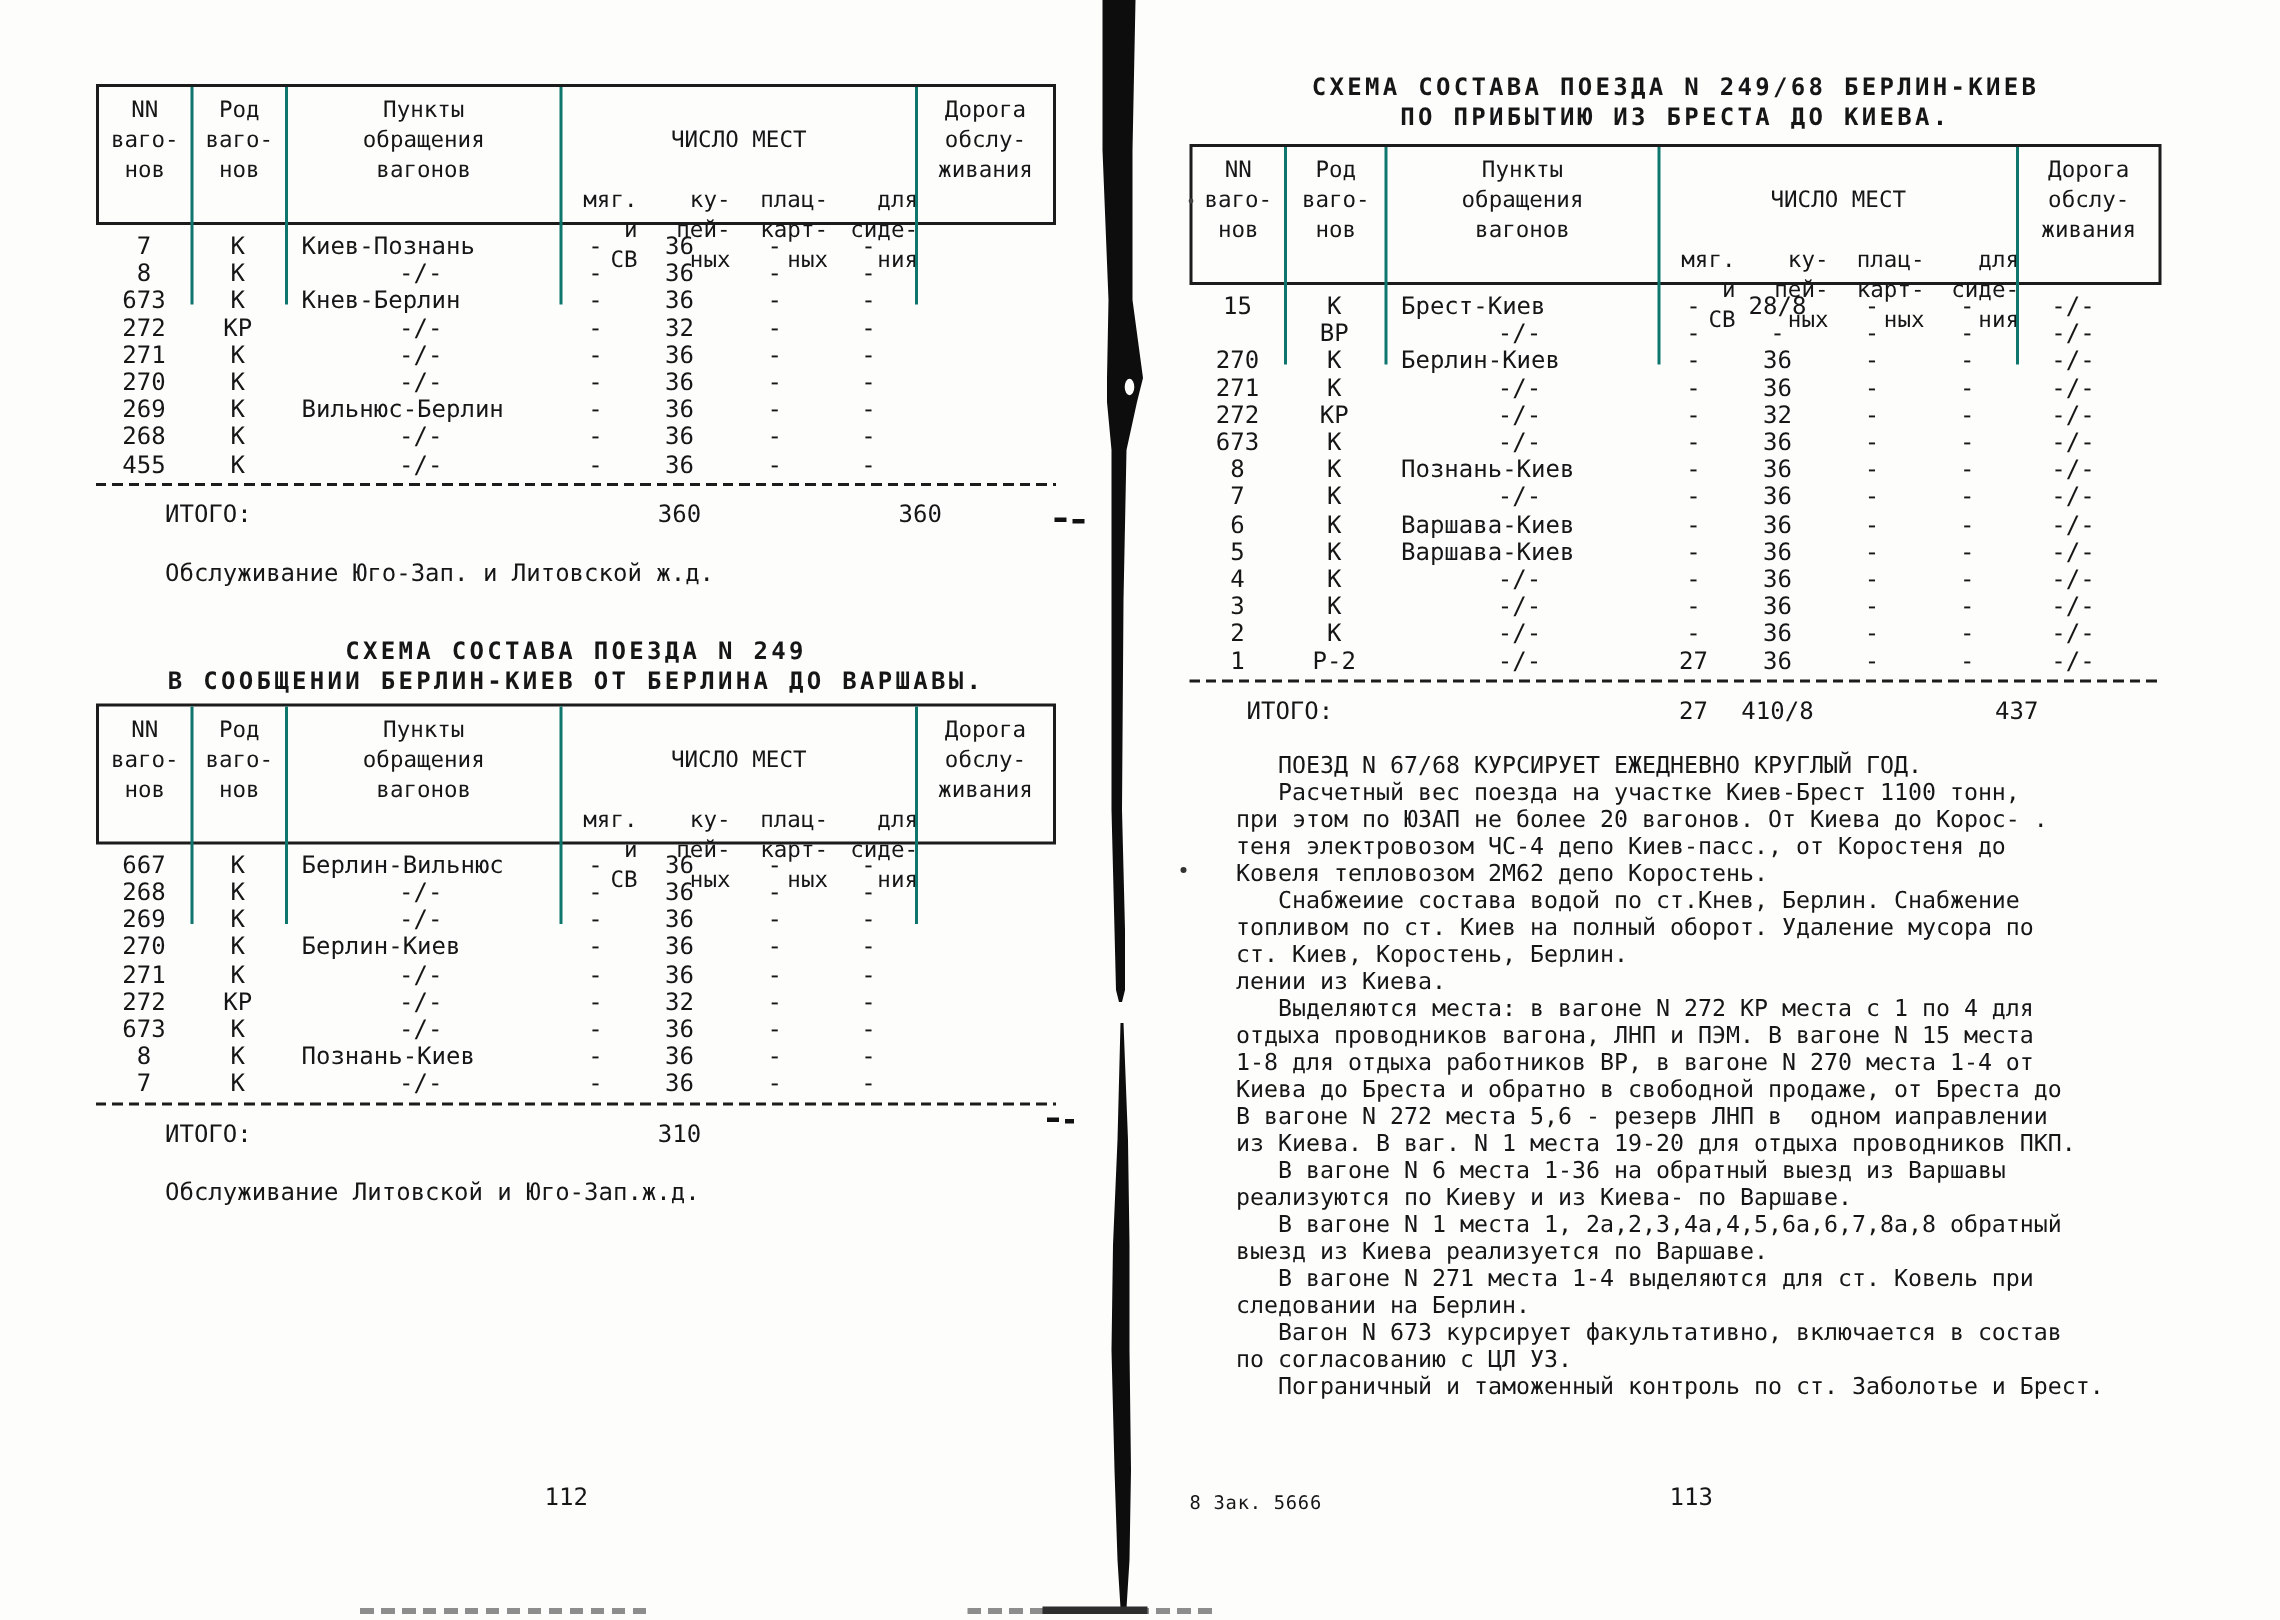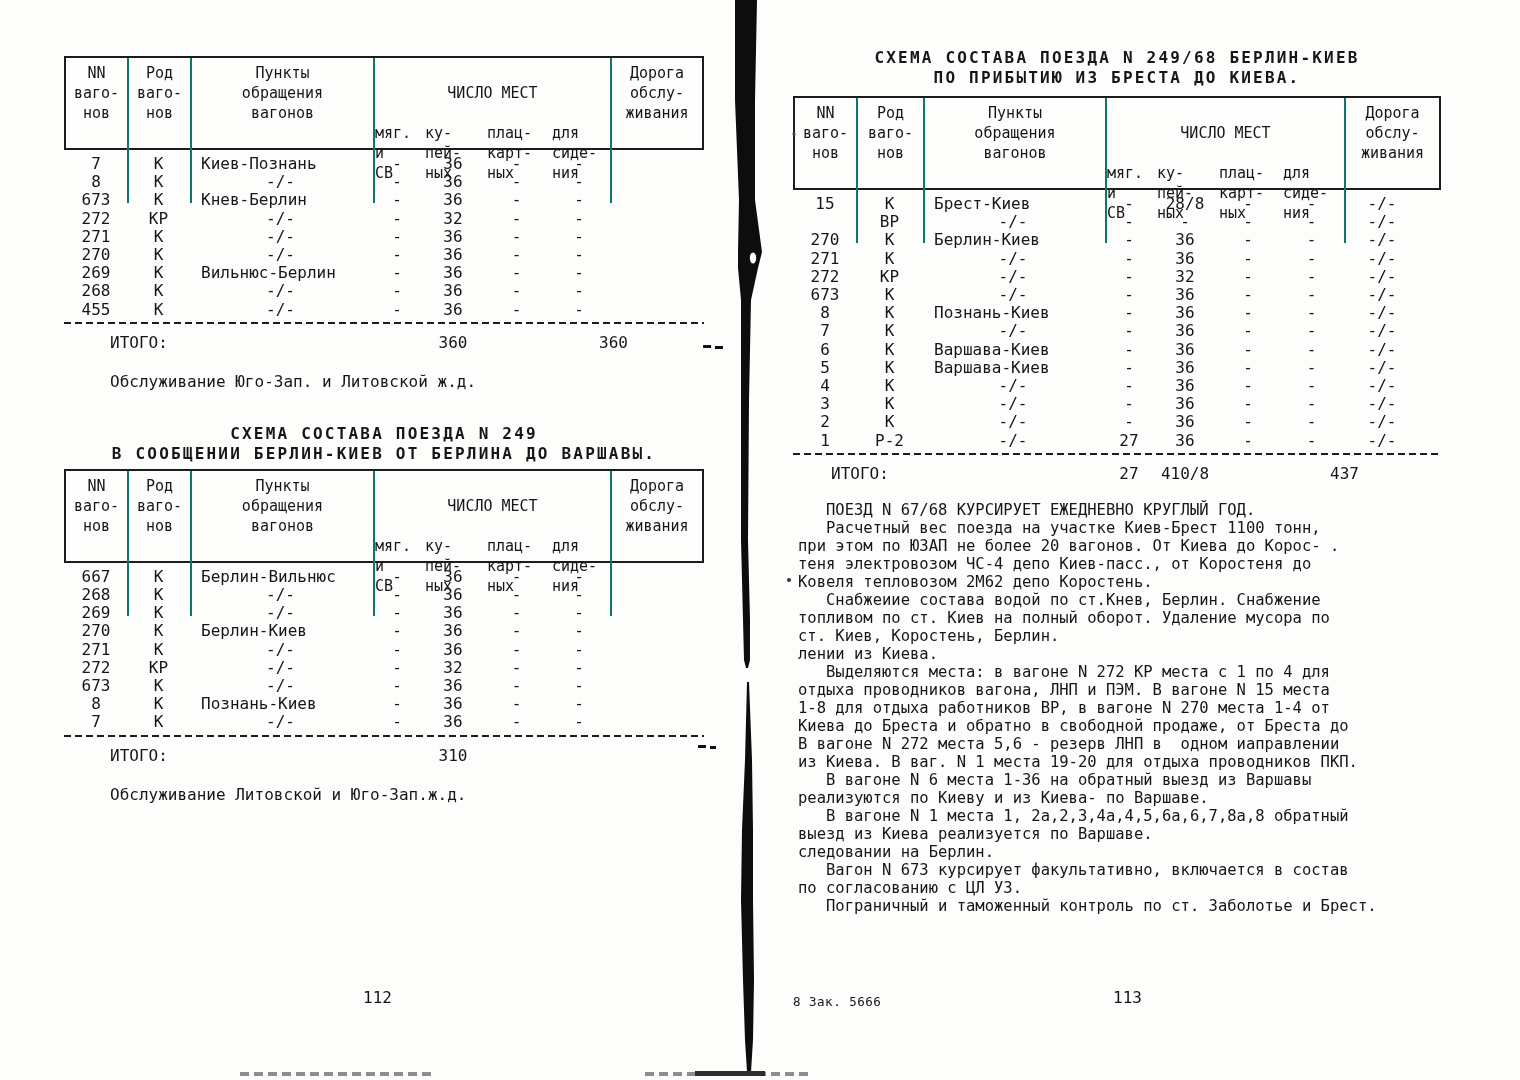--- a/index.html
+++ b/index.html
@@ -24,21 +24,21 @@
     border-left:2px solid #1c1c1c;border-right:2px solid #1c1c1c;
     font-size:15px;line-height:20px;
   }
   .pgl .tbl-head{grid-template-columns:61px 63px 183px 237px auto;}
   .pgr .tbl-head{grid-template-columns:61px 67px 182px 239px auto;}
   .hc{white-space:pre-line;text-align:center;padding-top:5px;}
   .hc + .hc{border-left:2px solid #0f766e;}
   .seats-sub{display:grid;margin-top:0;}
   .pgl .seats-sub{grid-template-columns:50px 62px 65px 60px;}
   .pgr .seats-sub{grid-template-columns:50px 62px 64px 63px;}
-  .seats-sub div{white-space:pre-line;text-align:left;}
+  .seats-sub div{white-space:pre-line;text-align:right;}
 
   .tbl-body{padding-top:5px;font-size:16px;line-height:18.2px;}
   .row{display:grid;}
   .pgl .row,.pgl .total-row{grid-template-columns:64px 61px 183px 50px 62px 65px 60px 95px;}
   .pgr .row,.pgr .total-row{grid-template-columns:64px 65px 182px 50px 62px 64px 63px 78px;}
   .c{text-align:center;}
   .c-route{text-align:left;padding-left:12px;white-space:pre;}
   .c-route.ditto{text-align:center;padding-left:0;}
 
   .sep-dash{
@@ -51,21 +51,21 @@
   .pgr .total-label{padding-left:38px;}
   .total-sspan{grid-column:7/9;text-align:left;padding-left:50px;}
 
   .note{font-size:16px;margin-top:16px;white-space:pre;}
   .pgl .note{padding-left:46px;}
   .pgr .note{margin-top:4px;padding-left:38px;}
 
   .title-2{margin-top:33px;}
   .tbl-2{margin-top:5px;}
 
-  .paras{margin-top:14px;padding-left:5px;font-size:15.5px;line-height:18px;}
+  .paras{margin-top:14px;padding-left:5px;font-size:15.5px;line-height:18px;margin-left:26px;}
   .pline{white-space:pre;}
 
   .pageno{position:absolute;font-size:16px;}
   .pageno-left{left:363px;top:988px;}
   .pageno-right{left:1113px;top:988px;}
   .footnote{position:absolute;left:793px;top:994px;font-size:12.5px;letter-spacing:0.5px;}
 
   .spine{position:absolute;left:690px;top:0;width:120px;height:1080px;pointer-events:none;}
   .scan-edge{position:absolute;height:4px;
     background:repeating-linear-gradient(90deg,#8d8d8d 0 9px,transparent 9px 14px);}
@@ -618,20 +618,21 @@
       <div class="pline">из Киева. В ваг. N 1 места 19-20 для отдыха проводников ПКП.</div>
 
       <div class="pline">   В вагоне N 6 места 1-36 на обратный выезд из Варшавы</div>
 
       <div class="pline">реализуются по Киеву и из Киева- по Варшаве.</div>
 
       <div class="pline">   В вагоне N 1 места 1, 2а,2,3,4а,4,5,6а,6,7,8а,8 обратный</div>
 
       <div class="pline">выезд из Киева реализуется по Варшаве.</div>
 
+      <div class="pline">   В вагоне N 271 места 1-4 выделяются для ст. Ковель при</div>
 
       <div class="pline">следовании на Берлин.</div>
 
       <div class="pline">   Вагон N 673 курсирует факультативно, включается в состав</div>
 
       <div class="pline">по согласованию с ЦЛ УЗ.</div>
 
       <div class="pline">   Пограничный и таможенный контроль по ст. Заболотье и Брест.</div>
     </div>
 </div>

